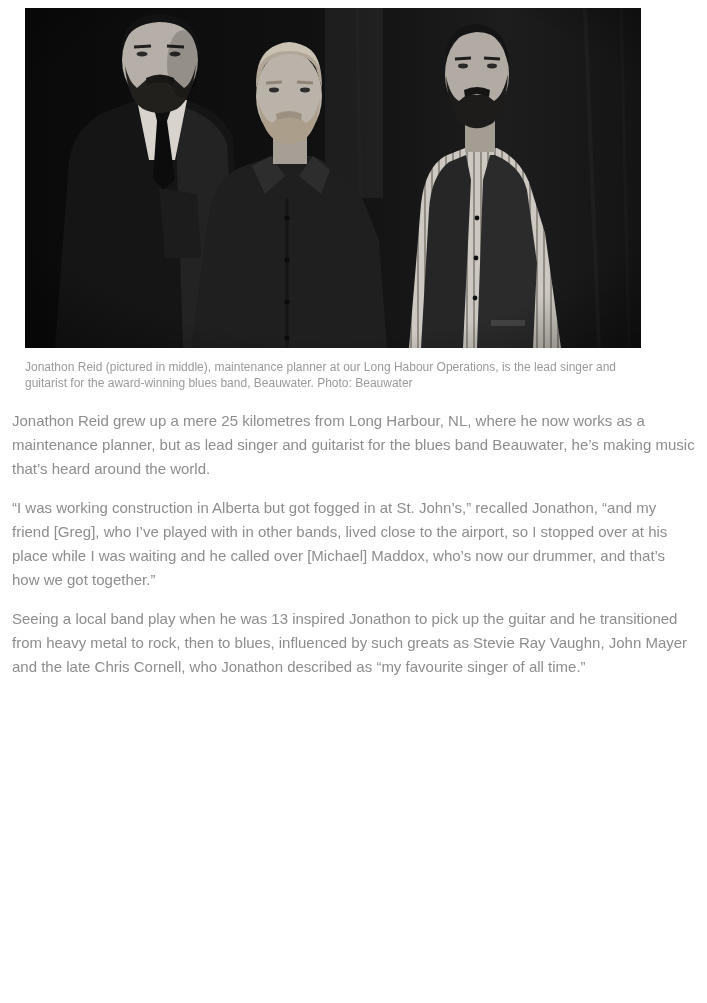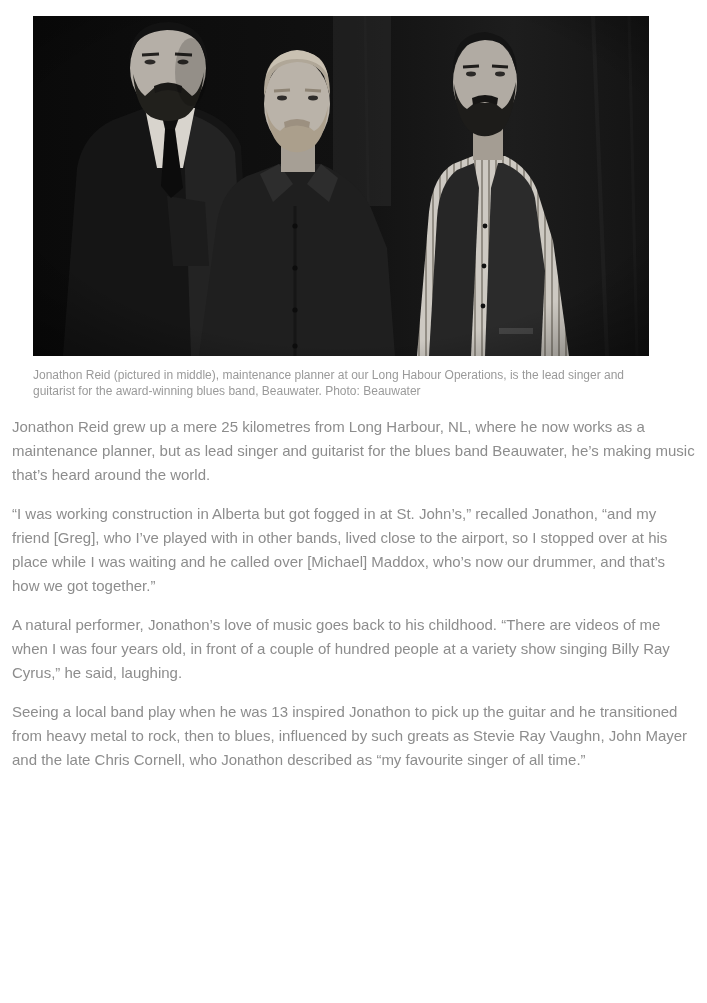--- a/index.html
+++ b/index.html
@@ -1,29 +1,29 @@
 <!DOCTYPE html>
 <html><head>
 <meta charset="utf-8">
 <style>
   html,body{margin:0;padding:0}
   body{
     width:707px;height:1003px;background:#ffffff;
     font-family:"Liberation Sans",sans-serif;overflow:hidden;
   }
   .page{position:relative;width:707px;height:1003px;box-sizing:border-box;padding:0 12px}
-  figure{margin:16px;padding:0}
+  figure{margin:8px;padding:0}
   .photo{width:616px;height:340px;margin-left:5px;line-height:0}
   figcaption{
     margin:11px 0 0 5px;width:604px;
     font-size:12px;line-height:16px;color:#9a9a9a;
   }
   .body{font-size:15px;line-height:24px;color:#8d8d8d}
   .body p{margin:15px 0 0 0}
-  .body p.first{margin-top:8px}
+  .body p.first{margin-top:18px}
   blockquote{
     float:right;width:340px;box-sizing:border-box;padding-right:34px;
     margin:6px 0 46px 12px;
     font-size:20px;line-height:29px;color:#8a8a8a;
   }
   .qmark{
     font-family:"DejaVu Serif",serif;font-weight:bold;
     color:#1a8c89;font-size:30px;line-height:0;
   }
   .qmark.open{margin-right:3px}
@@ -129,18 +129,17 @@
       </svg>
     </div>
     <figcaption>Jonathon Reid (pictured in middle), maintenance planner at our Long Habour Operations, is the lead singer and guitarist for the award-winning blues band, Beauwater. Photo: Beauwater</figcaption>
   </figure>
 
   <div class="body">
     <p class="first">Jonathon Reid grew up a mere 25 kilometres from Long Harbour, NL, where he now works as a maintenance planner, but as lead singer and guitarist for the blues band Beauwater, he’s making music that’s heard around the world.</p>
     <p>“I was working construction in Alberta but got fogged in at St. John’s,” recalled Jonathon, “and my friend [Greg], who I’ve played with in other bands, lived close to the airport, so I stopped over at his place while I was waiting and he called over [Michael] Maddox, who’s now our drummer, and that’s how we got together.”</p>
 
 
-    <p>A natural performer, Jonathon’s love of music goes back to his childhood. “There are videos of me when I was four years old, in front of a couple of hundred people at a variety show singing Billy Ray Cyrus,” he said, laughing.</p>
     <p>Seeing a local band play when he was 13 inspired Jonathon to pick up the guitar and he transitioned from heavy metal to rock, then to blues, influenced by such greats as Stevie Ray Vaughn, John Mayer and the late Chris Cornell, who Jonathon described as “my favourite singer of all time.”</p>
   </div>
 
   <div class="divider"></div>
 </div>
 
 </body></html>

